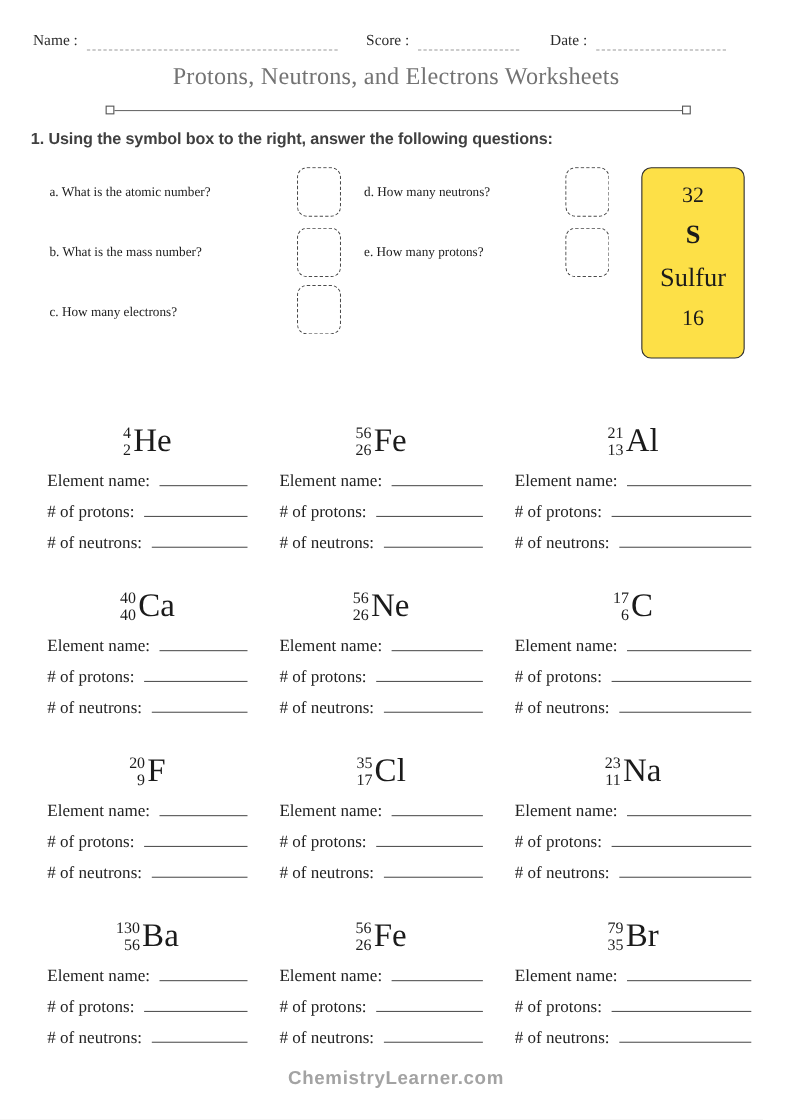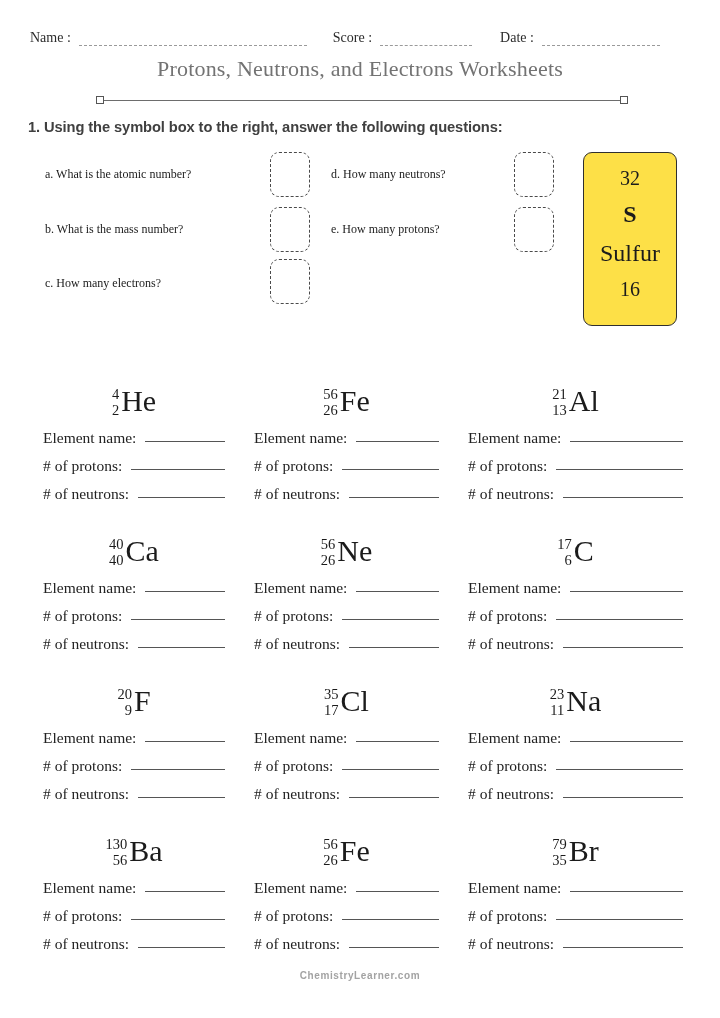--- a/index.html
+++ b/index.html
@@ -44,21 +44,21 @@
   }
   .cell{height:150px;box-sizing:border-box;}
   .isotope{height:44px;margin-top:4px;display:flex;align-items:center;justify-content:center;}
   .iso-nums{display:flex;flex-direction:column;align-items:flex-end;font-size:14.5px;line-height:1.12;margin-right:2px;}
   .iso-sym{font-size:30px;line-height:1;padding-bottom:2px;}
   .field{display:flex;align-items:center;height:28px;margin-top:0;}
   .flabel{font-size:15.5px;white-space:nowrap;color:#222;}
   .fline{flex:1;border-bottom:1.3px solid #555;margin-left:9px;transform:translateY(3px);}
   
   .footer{position:absolute;top:970px;left:0;right:0;text-align:center;
-    font-family:"Liberation Sans", sans-serif;font-size:10px;font-weight:700;
+    font-family:"Liberation Sans", sans-serif;font-size:17px;font-weight:700;
     letter-spacing:0.6px;color:#a3a3a3;}
 </style>
 </head>
 <body>
 
 <div class="page">
 
   <div class="hdr">
     <span class="lbl">Name :</span>
     <span class="dashline dash-name"></span>

